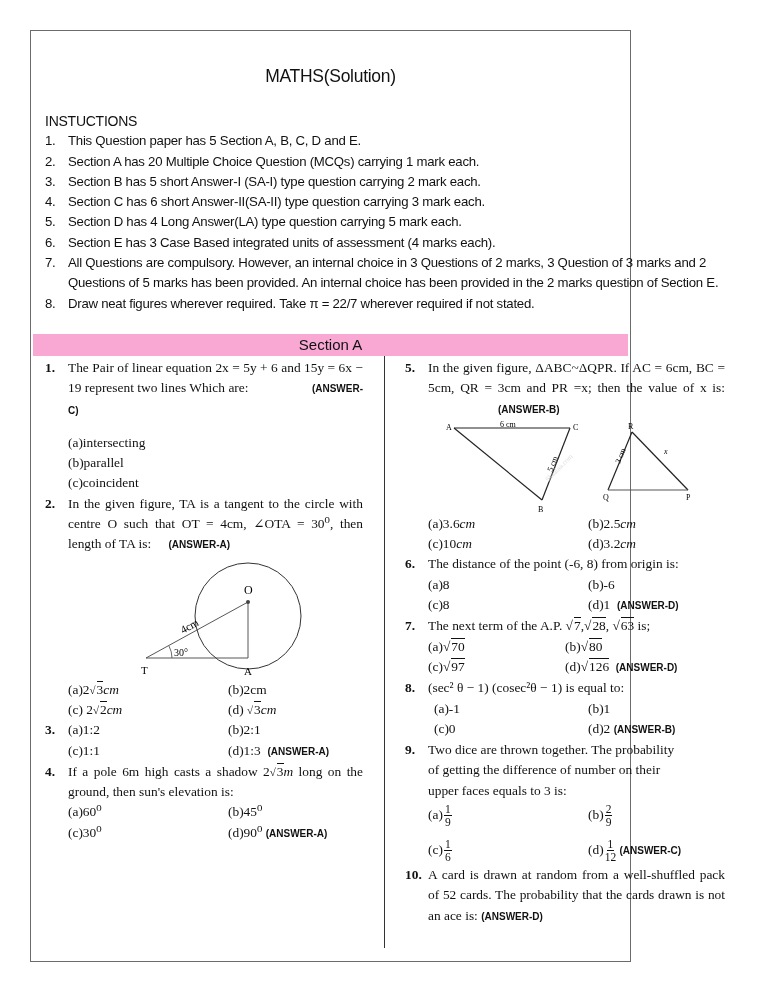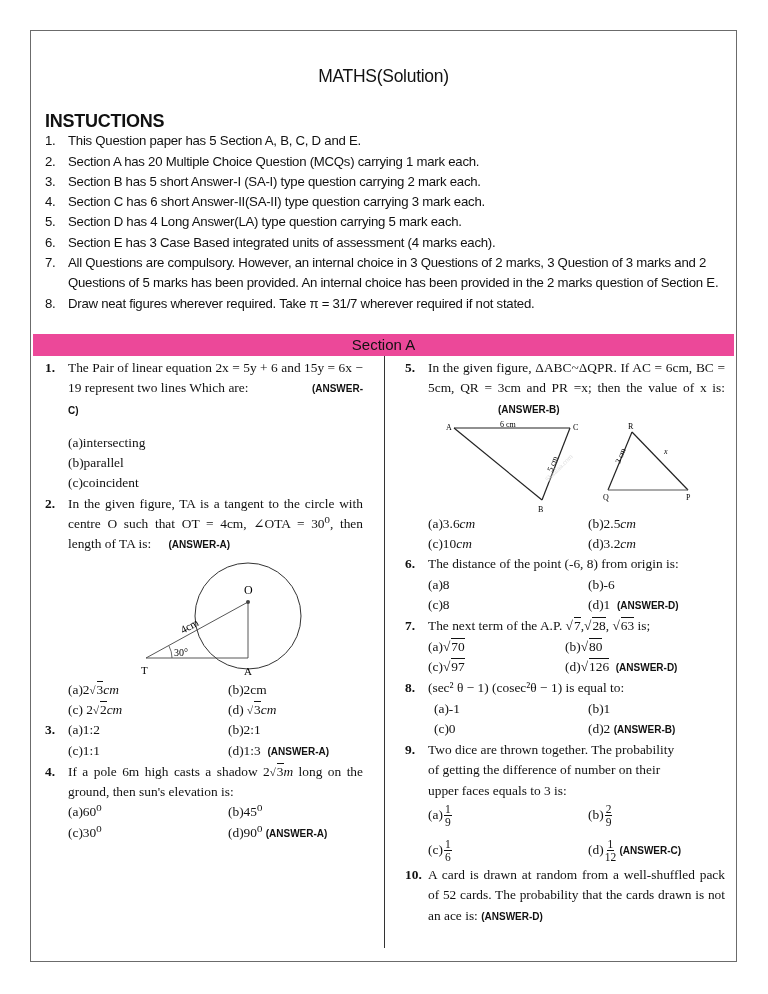--- a/index.html
+++ b/index.html
@@ -1,29 +1,29 @@
 <!DOCTYPE html>
 <html><head>
 <meta charset="utf-8">
 <style>
   html, body { margin: 0; padding: 0; background: #ffffff; }
   body { width: 768px; height: 994px; position: relative; overflow: hidden;
          font-family: "Liberation Serif", "DejaVu Serif", serif; color: #111; }
-  .page { position: absolute; left: 30px; top: 30px; width: 707px; height: 932px;
+  .page { position: absolute; left: 30px; top: 30px; width: 601px; height: 932px;
           border: 1px solid #6b6b6b; box-sizing: border-box; }
   .title { position: absolute; left: 0; right: 0; top: 34px; text-align: center;
            font-family: "Liberation Sans", sans-serif; font-size: 19px; letter-spacing: -0.3px; transform: scaleX(0.92); }
   .instr { position: absolute; left: 14px; top: 80px; width: 680px;
            font-family: "Liberation Sans", sans-serif; font-size: 13.2px; line-height: 20.3px; letter-spacing: -0.25px; }
-  .instr-head { font-size: 18px; font-weight: bold; }
+  .instr-head { font-size: 14px; }
   .instr ol { margin: 0; padding: 0; list-style: none; }
   .instr li { position: relative; padding-left: 23px; }
   .instr li .n { position: absolute; left: 0; top: 0; }
   .section-bar { position: absolute; left: 2px; right: 2px; top: 303px; height: 22px;
-                 background: #ec4899; text-align: center; font-family: "Liberation Sans", sans-serif;
+                 background: #f9a8d4; text-align: center; font-family: "Liberation Sans", sans-serif;
                  font-size: 15px; line-height: 22px; }
   .divider { position: absolute; left: 353px; top: 325px; width: 1px; height: 592px; background: #333; }
   .col { position: absolute; top: 327px; font-size: 13.4px; line-height: 20.3px; }
   .col.left { left: 14px; width: 318px; }
   .col.right { left: 374px; width: 320px; }
   .q { position: relative; padding-left: 23px; }
   .q .qn { position: absolute; left: 0; top: 0; font-weight: bold; }
   .q .qtext { text-align: justify; }
   .ans { font-weight: bold; font-family: "Liberation Sans", sans-serif; font-size: 10px; }
   .opts { display: grid; grid-template-columns: 160px 1fr; }
@@ -47,21 +47,21 @@
   <div class="instr">
     <div class="instr-head">INSTUCTIONS</div>
     <ol>
       <li><span class="n">1.</span><span>This Question paper has 5 Section A, B, C, D and E.</span></li>
       <li><span class="n">2.</span><span>Section A has 20 Multiple Choice Question (MCQs) carrying 1 mark each.</span></li>
       <li><span class="n">3.</span><span>Section B has 5 short Answer-I (SA-I) type question carrying 2 mark each.</span></li>
       <li><span class="n">4.</span><span>Section C has 6 short Answer-II(SA-II) type question carrying 3 mark each.</span></li>
       <li><span class="n">5.</span><span>Section D has 4 Long Answer(LA) type question carrying 5 mark each.</span></li>
       <li><span class="n">6.</span><span>Section E has 3 Case Based integrated units of assessment (4 marks each).</span></li>
       <li><span class="n">7.</span><span>All Questions are compulsory. However, an internal choice in 3 Questions of 2 marks, 3 Question of 3 marks and 2 Questions of 5 marks has been provided. An internal choice has been provided in the 2 marks question of Section E.</span></li>
-      <li><span class="n">8.</span><span>Draw neat figures wherever required. Take π = 31/7 wherever required if not stated.</span></li>
+      <li><span class="n">8.</span><span>Draw neat figures wherever required. Take π = 22/7 wherever required if not stated.</span></li>
     </ol>
   </div>
 
   <div class="section-bar">Section A</div>
   <div class="divider"></div>
 
   <div class="col left">
 
     <div class="q">
       <span class="qn">1.</span>

